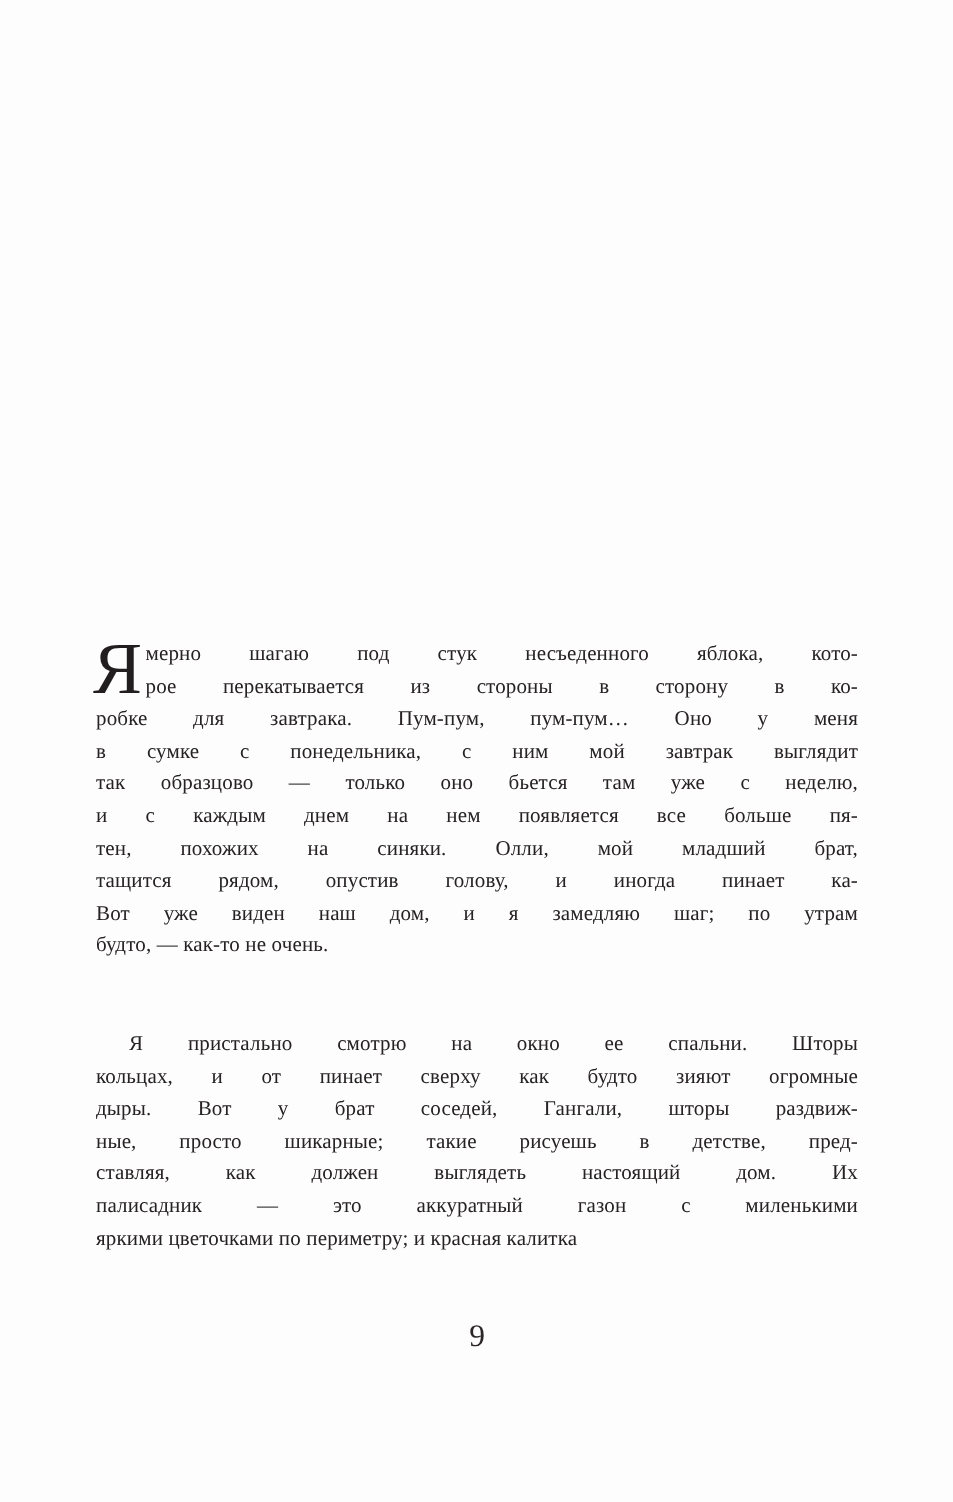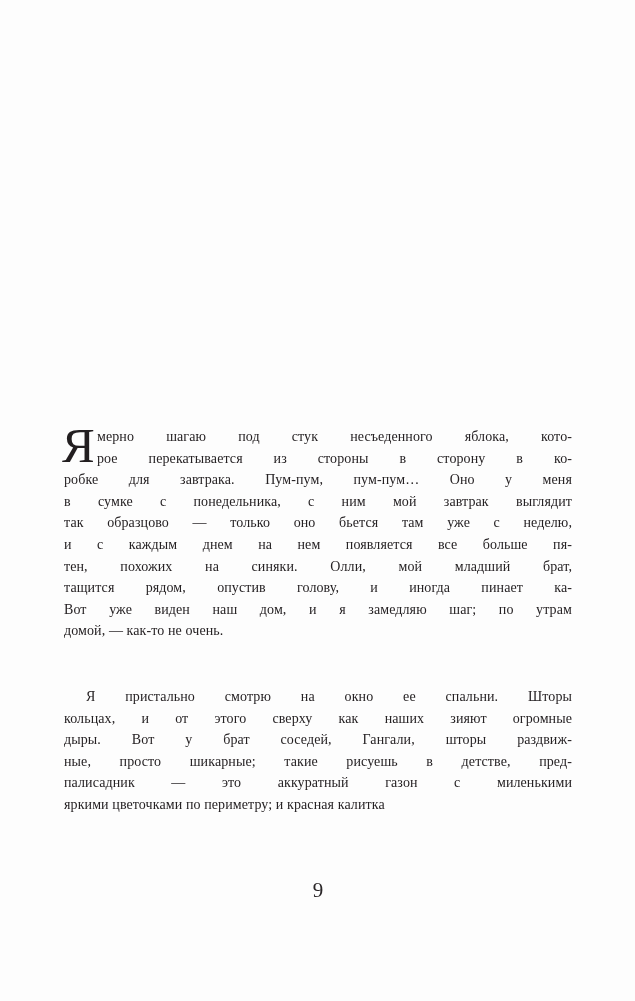--- a/index.html
+++ b/index.html
@@ -72,22 +72,23 @@
   <div class="text-block" id="text-block">
       <div class="line dropcap-wrap">мерно шагаю под стук несъеденного яблока, кото-</div>
       <div class="line dropcap-wrap">рое перекатывается из стороны в сторону в ко-</div>
       <div class="line">робке для завтрака. Пум-пум, пум-пум… Оно у меня</div>
       <div class="line">в сумке с понедельника, с ним мой завтрак выглядит</div>
       <div class="line">так образцово — только оно бьется там уже с неделю,</div>
       <div class="line">и с каждым днем на нем появляется все больше пя-</div>
       <div class="line">тен, похожих на синяки. Олли, мой младший брат,</div>
       <div class="line">тащится рядом, опустив голову, и иногда пинает ка-</div>
       <div class="line">Вот уже виден наш дом, и я замедляю шаг; по утрам</div>
-      <div class="line para-end">домой, — как-то не очень.</div>
+      <div class="line para-end">будто, — как-то не очень.</div>
       <div class="line first-indent">Я пристально смотрю на окно ее спальни. Шторы</div>
-      <div class="line">кольцах, и от этого сверху как наших зияют огромные</div>
+      <div class="line">кольцах, и от пинает сверху как будто зияют огромные</div>
       <div class="line">дыры. Вот у брат соседей, Гангали, шторы раздвиж-</div>
       <div class="line">ные, просто шикарные; такие рисуешь в детстве, пред-</div>
+      <div class="line">ставляя, как должен выглядеть настоящий дом. Их</div>
       <div class="line">палисадник — это аккуратный газон с миленькими</div>
       <div class="line para-end">яркими цветочками по периметру; и красная калитка</div>
     </div>
   <div class="page-number">9</div>
 </div>
 
 </body></html>

